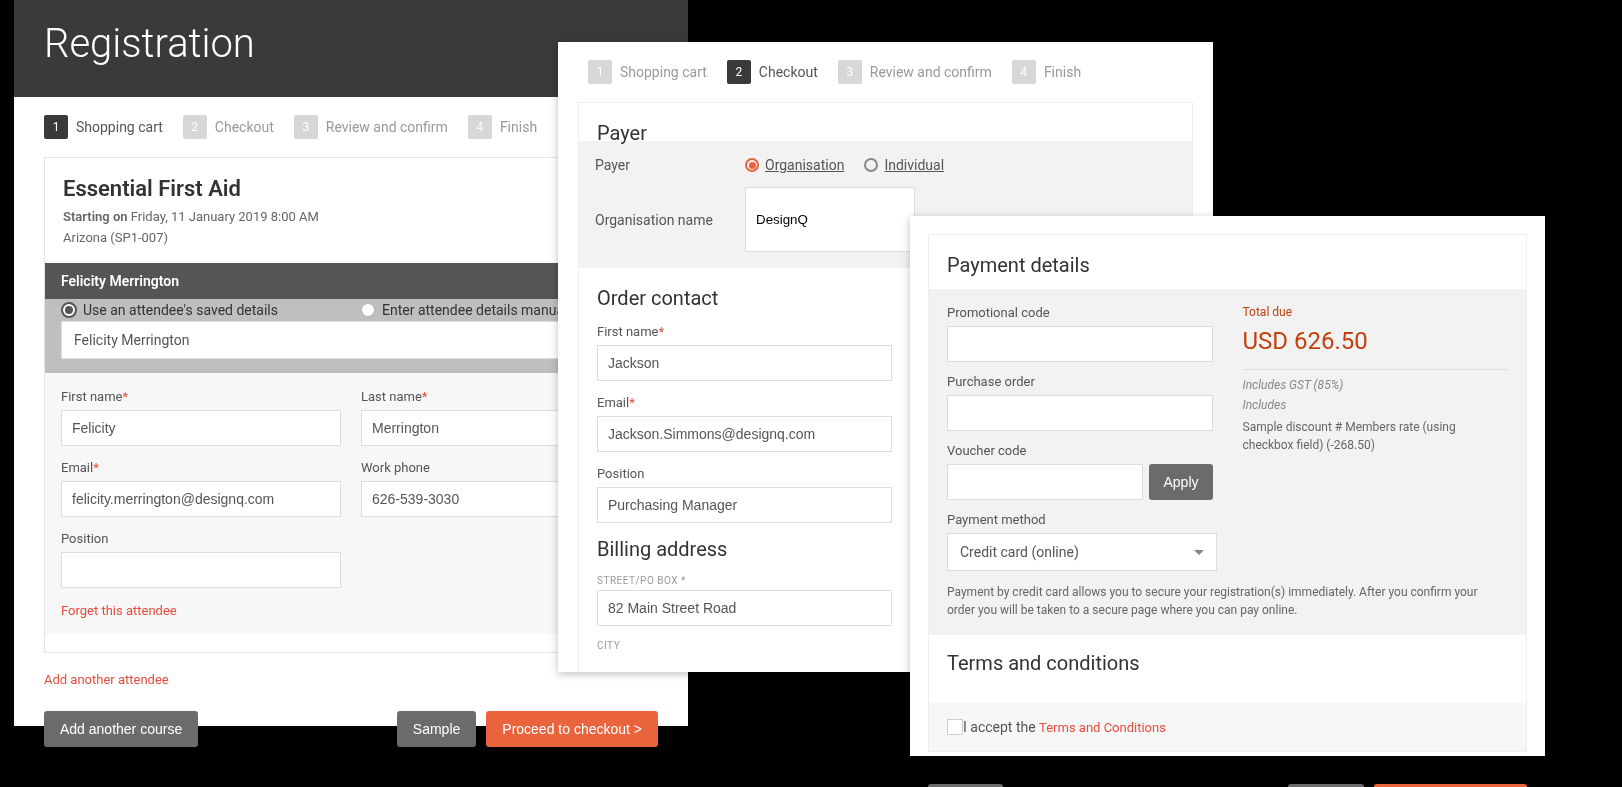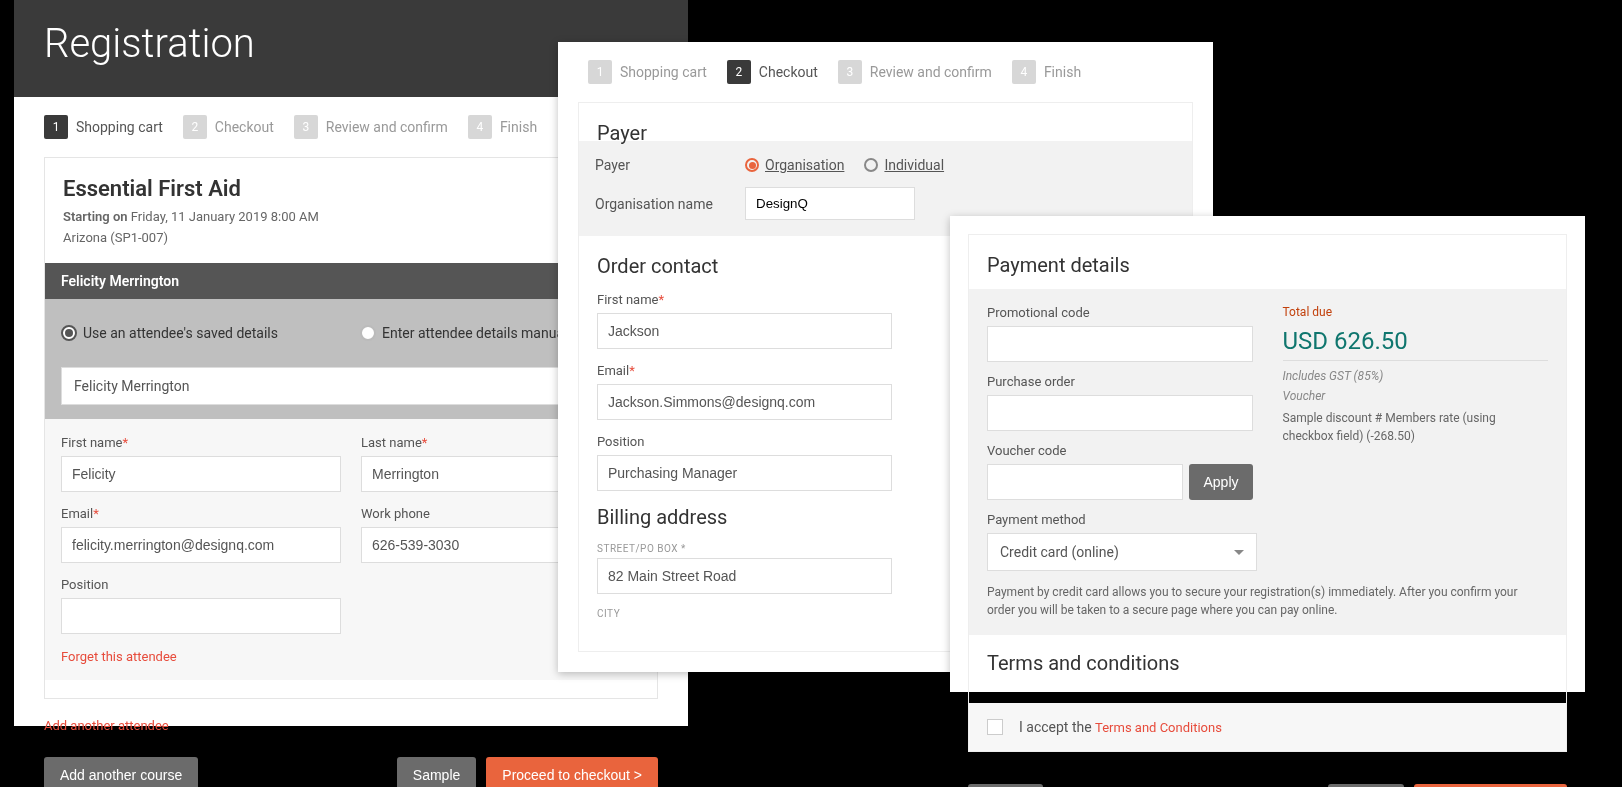--- a/index.html
+++ b/index.html
@@ -15,21 +15,21 @@
 .step-num { background: #d7d7d7; color: #fff; width: 24px; height: 24px; display: flex; align-items: center; justify-content: center; border-radius: 2px; font-size: 12px; }
 .step.active .step-num { background: #3a3a3a; }
 .step.active { color: #555; }
 
 .card { margin: 0 30px 18px; border: 1px solid #e5e5e5; padding: 18px; }
 .card h2 { font-size: 22px; font-weight: 600; color: #333; margin-bottom: 6px; }
 .card .meta { color: #666; font-size: 13px; line-height: 1.6; }
 .card .meta b { font-weight: 600; }
 
 .subhead { background: #555; color: #fff; padding: 10px 16px; font-weight: 600; margin: 14px -18px 0; }
-.radio-row { background: #bfbfbf; margin: 0 -18px; padding: 26px 16px; display: flex; gap: 18px; }
+.radio-row { background: #bfbfbf; margin: 0 -18px; padding: 3px 16px; display: flex; gap: 18px; }
 .radio-opt { display: flex; align-items: center; gap: 6px; color: #333; flex: 1; }
 .radio-dot { width: 16px; height: 16px; border: 2px solid #555; border-radius: 50%; display: inline-flex; align-items: center; justify-content: center; background: #fff; }
 .radio-dot.on::after { content: ""; width: 8px; height: 8px; background: #555; border-radius: 50%; }
 .radio-dot.off { border-color: #bbb; }
 
 .select-row { background: #bfbfbf; margin: 0 -18px; padding: 0 16px 14px; }
 .fake-select { background: #fff; border: 1px solid #ddd; padding: 10px 12px; position: relative; }
 .fake-select::after { content: ""; position: absolute; right: 12px; top: 50%; margin-top: -2px; border: 5px solid transparent; border-top-color: #888; }
 
 .form-grid { display: grid; grid-template-columns: 1fr 1fr; gap: 14px 20px; padding: 16px 0 0; background: #f7f7f7; margin: 0 -18px; padding: 16px; }
@@ -53,34 +53,34 @@
 .payer-row { background: #f2f2f2; padding: 16px; display: grid; grid-template-columns: 150px 1fr; row-gap: 14px; align-items: center; margin: -18px -18px 18px; }
 .payer-row .radios { display: flex; gap: 20px; align-items: flex-end; text-decoration: underline; }
 .radio2 { display: flex; align-items: center; gap: 6px; }
 .radio2 .dot { width: 14px; height: 14px; border: 2px solid #888; border-radius: 50%; display: inline-flex; align-items: center; justify-content: center; }
 .radio2 .dot.on { border-color: #e9643d; }
 .radio2 .dot.on::after { content: ""; width: 7px; height: 7px; background: #e9643d; border-radius: 50%; }
 .single-col .fld { margin-bottom: 14px; }
 .small-lbl { font-size: 10px; letter-spacing: 0.5px; color: #999; margin-bottom: 4px; display: block; }
 
 
-.panel3 { left: 950px; top: 216px; width: 635px; height: 476px; box-shadow: 0 2px 8px rgba(0,0,0,.25); }
+.panel3 { left: 910px; top: 216px; width: 635px; height: 540px; box-shadow: 0 2px 8px rgba(0,0,0,.25); }
 .panel3-inner { border: 1px solid #eee; margin: 18px; padding: 18px 18px 0; }
 .panel3 h3 { font-size: 20px; font-weight: 400; color: #333; margin-bottom: 12px; }
 .pay-grid { display: grid; grid-template-columns: 1fr 1fr; gap: 12px 30px; background: #f2f2f2; margin: 0 -18px; padding: 16px 18px; }
 .pay-grid .fld label { font-size: 13px; }
 .total-lbl { font-size: 12px; color: #c2410c; margin-bottom: 8px; }
-.total-amt { font-size: 24px; font-weight: 400; color: #0f766e; border-bottom: 1px solid #ddd; padding-bottom: 5px; margin-bottom: 8px; }
+.total-amt { font-size: 24px; font-weight: 400; color: #c2410c; border-bottom: 1px solid #ddd; padding-bottom: 14px; margin-bottom: 8px; }
 .includes { color: #888; font-size: 12px; font-style: italic; margin-bottom: 6px; }
 .inc-detail { font-size: 12px; color: #666; line-height: 1.5; }
 .voucher-row { display: flex; gap: 6px; }
 .voucher-row input { flex: 1; }
 .pay-note { font-size: 12px; color: #666; line-height: 1.5; grid-column: 1 / -1; }
 .terms-sec { padding: 16px 0; }
-.terms-box { background: #f7f7f7; margin: 0 -18px; padding: 16px 18px; display: flex; align-items: flex-end; gap: 16px; }
+.terms-box { background: #f7f7f7; margin: 0 -18px; padding: 16px 18px; display: flex; align-items: flex-end; gap: 0; }
 .chk { width: 16px; height: 16px; border: 1px solid #ccc; background: #fff; display: inline-block; }
 .footer3 { display: flex; justify-content: space-between; padding: 14px 18px; }
 
 .pay-method-row { grid-column: 1 / -1; }
 </style>
 </head>
 <body>
 
 <div class="panel panel1">
   <div class="header">
@@ -191,21 +191,21 @@
         <div class="radio2">
             <span class="dot on"></span>
             <span>Organisation</span>
           </div>
         <div class="radio2">
             <span class="dot"></span>
             <span>Individual</span>
           </div>
       </div>
       <div>Organisation name</div>
-      <div><input class="inp" style="width: 170px; padding: 8px 10px; border: 1px solid rgb(221, 221, 221);" value="DesignQ"></div>
+      <div><input class="inp" style="width: 170px; padding: 24px 10px; border: 1px solid rgb(221, 221, 221);" value="DesignQ"></div>
     </div>
 
     <h3>Order contact</h3>
     <div class="single-col">
       <div class="fld"><label><span>First name</span><span class="req">*</span></label><input style="max-width: 295px;" value="Jackson"></div>
       <div class="fld"><label><span>Email</span><span class="req">*</span></label><input style="max-width: 295px;" value="Jackson.Simmons@designq.com"></div>
       <div class="fld"><label>Position</label><input style="max-width: 295px;" value="Purchasing Manager"></div>
     </div>
 
     <h3>Billing address</h3>
@@ -230,21 +230,21 @@
           <div class="voucher-row">
             <input style="">
             <button class="btn btn-dark" style="padding:8px 14px">Apply</button>
           </div>
         </div>
       </div>
       <div>
         <div class="total-lbl">Total due</div>
         <div class="total-amt">USD 626.50</div>
         <div class="includes">Includes GST (85%)</div>
-        <div class="includes">Voucher</div>
+        <div class="includes">Includes</div>
         <div class="inc-detail">Sample discount # Members rate (using checkbox field) (-268.50)</div>
       </div>
       <div class="fld pay-method-row" style="max-width:270px">
         <label>Payment method</label>
         <div class="fake-select">Credit card (online)</div>
       </div>
       <div class="pay-note">Payment by credit card allows you to secure your registration(s) immediately. After you confirm your order you will be taken to a secure page where you can pay online.</div>
     </div>
 
     <div class="terms-sec">

